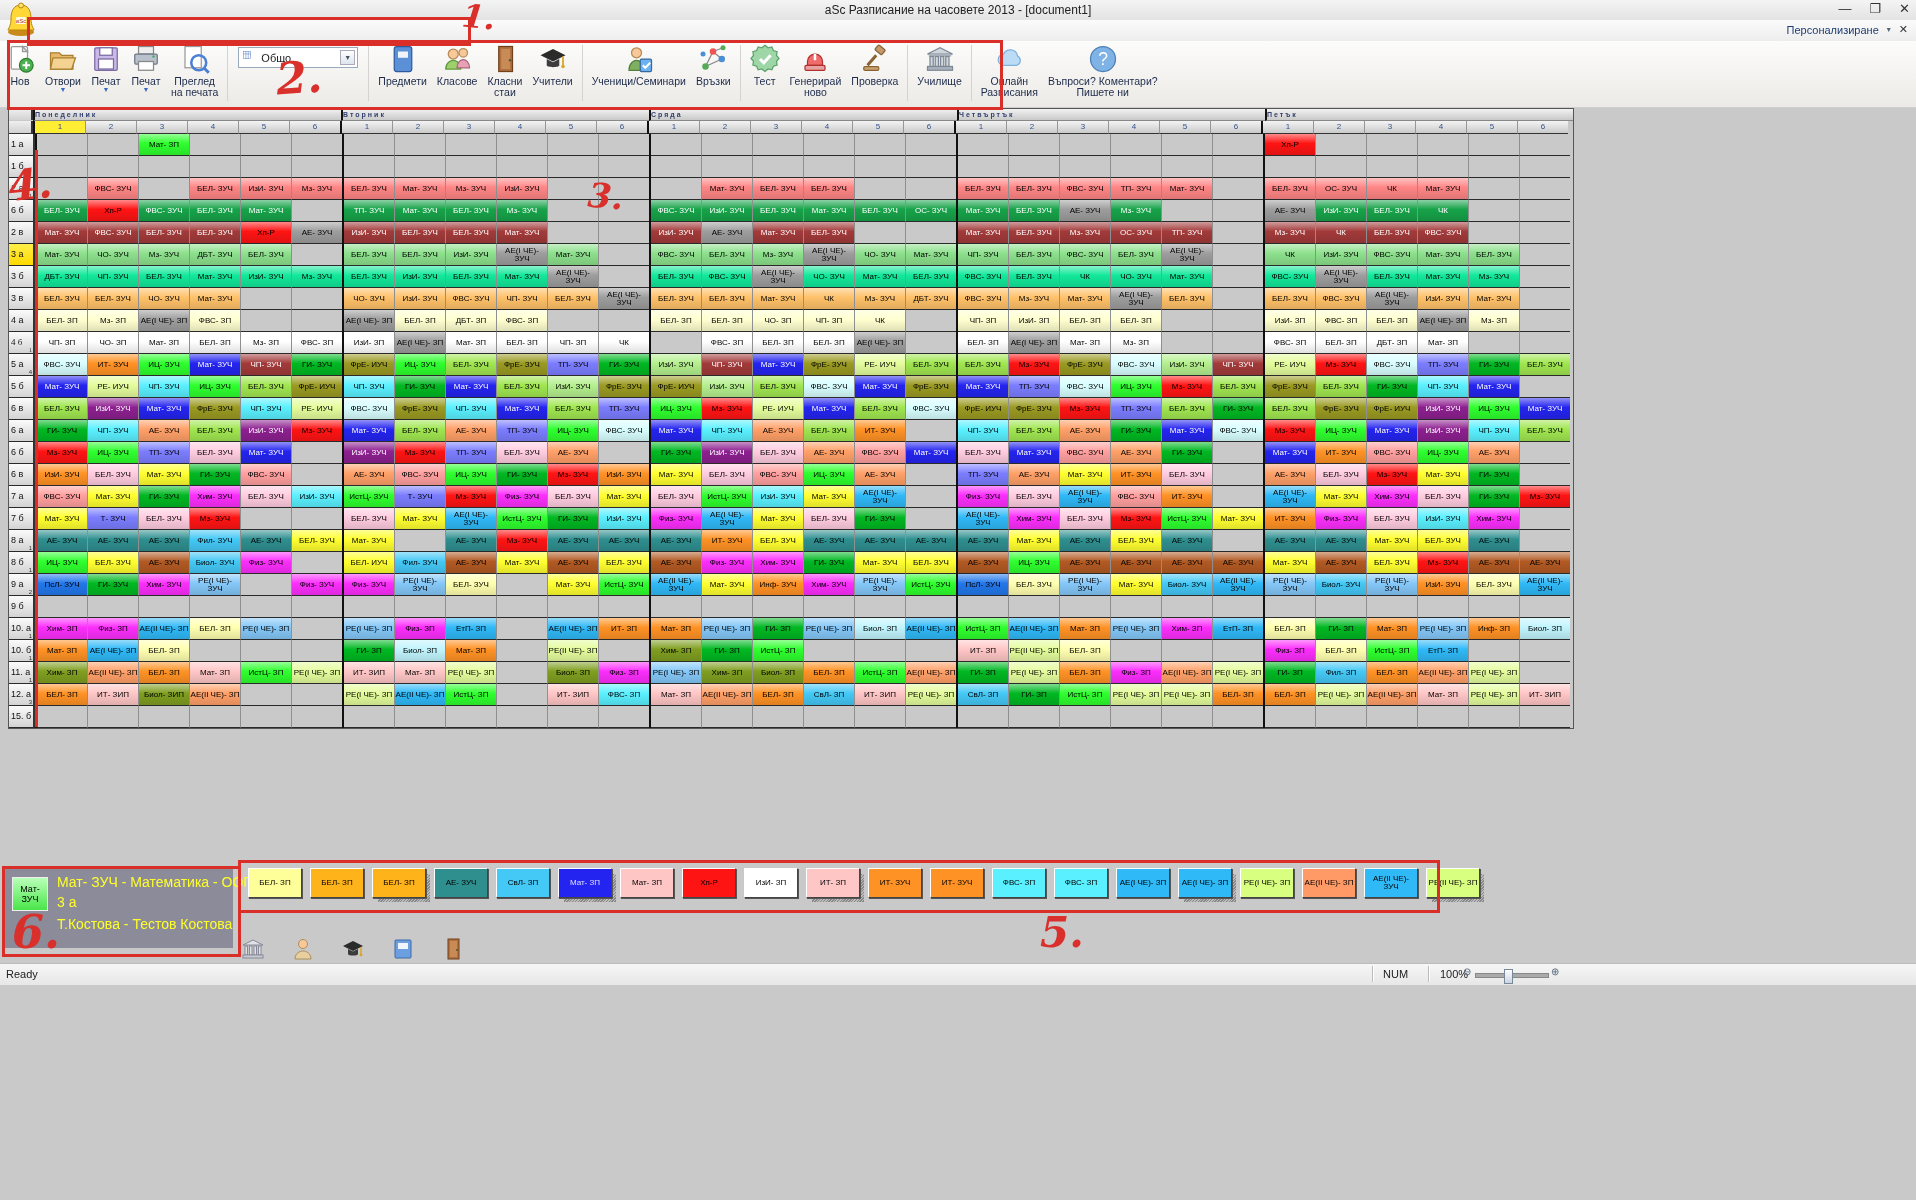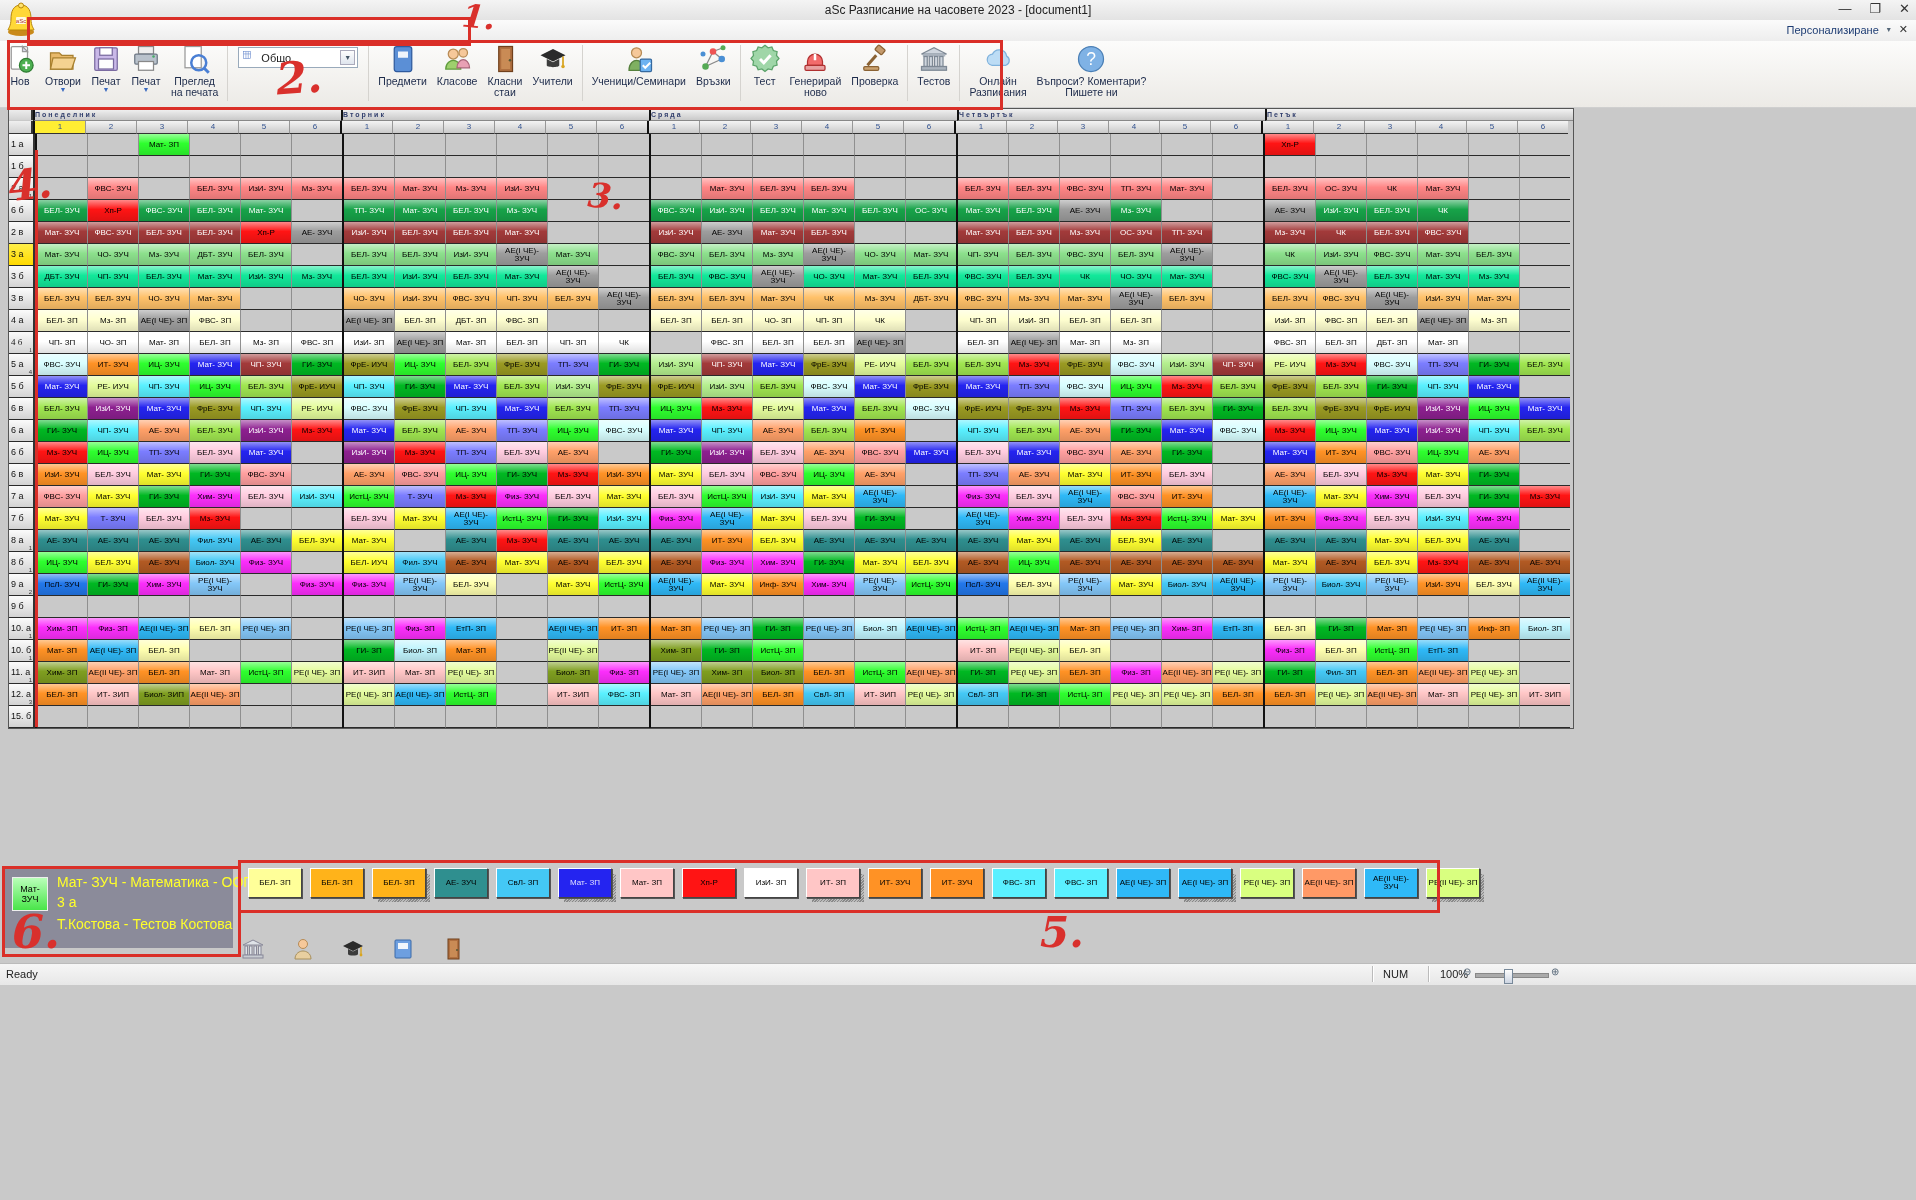--- a/index.html
+++ b/index.html
@@ -81,21 +81,21 @@
   .ann-box{position:absolute;border:3px solid #da2f28;z-index:40;pointer-events:none;}
   .ann-num{position:absolute;color:#d9302c;font-family:"DejaVu Serif",serif;font-style:italic;font-weight:bold;
            z-index:41;pointer-events:none;}
   #ann-line4{position:absolute;left:35px;top:150px;width:3px;height:577px;background:#da2f28;z-index:40;}
   svg{display:block;}
 </style>
 </head>
 <body>
 
 <div id="titlebar">
-  <div id="title-text">aSc Разписание на часовете 2023  - [document1]</div>
+  <div id="title-text">aSc Разписание на часовете 2013  - [document1]</div>
   <div class="win-btns">
     <span>—</span>
     <span>❐</span>
     <span>✕</span>
   </div>
 </div>
 <div id="appicon">
   <svg width="34" height="36" viewBox="0 0 34 36">
     <ellipse cx="17" cy="30" rx="13" ry="4" fill="#c98a1b"></ellipse>
     <path d="M17 3 C9 3 7 10 7 17 C7 24 4 27 4 28 L30 28 C30 27 27 24 27 17 C27 10 25 3 17 3 Z" fill="#ffd837" stroke="#b8860b"></path>
@@ -297,21 +297,21 @@
           <svg width="30" height="30" viewBox="0 0 24 24">
             <path d="M2 8 L12 3 L22 8 Z" fill="#cfd6de" stroke="#7d8894"></path>
             <rect x="3" y="8" width="18" height="2" fill="#aab3bd"></rect>
             <rect x="4" y="10" width="2.6" height="8" fill="#cfd6de" stroke="#7d8894"></rect>
             <rect x="8.2" y="10" width="2.6" height="8" fill="#cfd6de" stroke="#7d8894"></rect>
             <rect x="12.4" y="10" width="2.6" height="8" fill="#cfd6de" stroke="#7d8894"></rect>
             <rect x="16.6" y="10" width="2.6" height="8" fill="#cfd6de" stroke="#7d8894"></rect>
             <rect x="2" y="18" width="20" height="3" fill="#aab3bd" stroke="#7d8894"></rect>
           </svg>
         </span>
-        <span class="tlabel">Тестов</span>
+        <span class="tlabel">Училище</span>
       </div>
     </div>
     <div class="tb-sep"></div>
     <div class="tb-group">
       <div class="tb-btn">
         <span class="ticon">
           <svg width="30" height="30" viewBox="0 0 24 24">
             <path d="M7 17 a4.5 4.5 0 0 1 .6-8.9 a6 6 0 0 1 11.3 1.6 a4 4 0 0 1 -.6 7.3 Z" fill="#bcdcf5" stroke="#7fb2dd"></path>
           </svg>
         </span>

